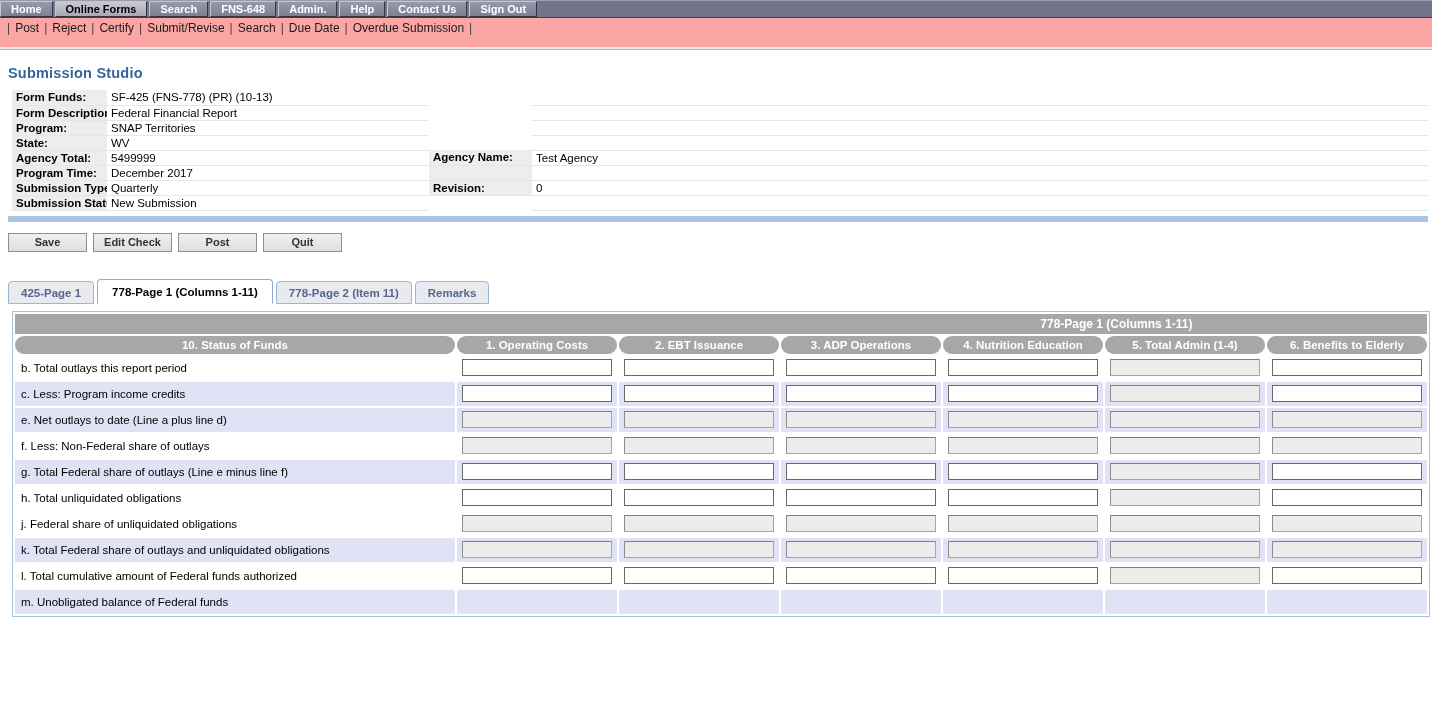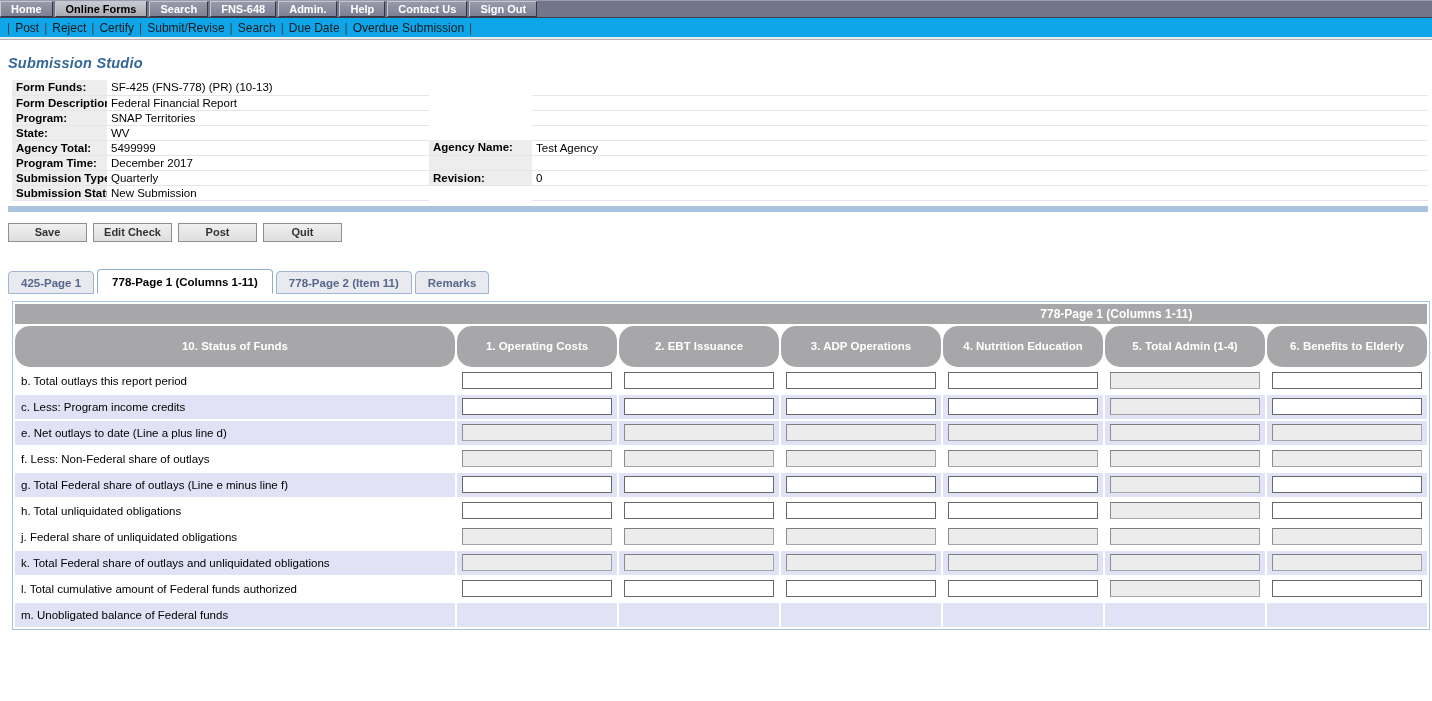--- a/index.html
+++ b/index.html
@@ -23,31 +23,31 @@
     background: linear-gradient(#989aaa, #7d7f94);
     border: 1px solid; border-color: #c6c6d2 #35353f #35353f #c6c6d2;
   }
   .navbtn.active {
     background: linear-gradient(#c9c9d1, #a9a9b4);
     color: #000;
   }
 
   
   .menubar {
-    padding: 3px 4px 4px 4px; font-size: 12px; color: #1a1a1a;
+    padding: 3px 4px 14px 4px; font-size: 12px; color: #1a1a1a;
     border-bottom: 1px solid #b3b3b3; box-shadow: 0 -2px 0 #ececec inset;
-    background: #0ea5e9;
+    background: #fca5a5;
   }
   .menubar a { color: #1a1a1a; text-decoration: none; cursor: pointer; padding: 0 2px; }
   .menubar .sep { color: #444; padding: 0 3px; }
 
   
   .page-title {
     margin: 15px 0 9px 8px; font-size: 14.5px; font-weight: bold;
-    color: #336699; letter-spacing: 0.2px; font-style: italic;
+    color: #336699; letter-spacing: 0.2px;
   }
 
   
   .details { margin-left: 12px; width: 1416px; border-collapse: collapse; table-layout: fixed; }
   .details td {
     height: 15px; font-size: 11.5px; padding: 0 4px; vertical-align: middle;
     border-bottom: 1px solid #e6e6e6; white-space: nowrap; overflow: hidden;
   }
   .details td.lbl { background: #ededed; font-weight: bold; }
   .details td.lbl.empty-hide { background: transparent; border-bottom: none; }
@@ -89,21 +89,21 @@
   table.grid col.c-label { width: 440px; }
   table.grid col.c-num { width: 160px; }
   .grid .title-cell {
     position: relative; height: 20px; background: #a7a7a9;
   }
   .grid .title-cell span {
     position: absolute; left: 78%; top: 50%; transform: translate(-50%, -50%);
     color: #fff; font-size: 12px; font-weight: bold; white-space: nowrap;
   }
   .grid th {
-    height: 41px; background: #a7a7a9; color: #fff;
+    height: 18px; background: #a7a7a9; color: #fff;
     font-size: 11.5px; font-weight: bold; text-align: center; vertical-align: middle;
     overflow: hidden; white-space: nowrap; border-radius: 15px;
   }
   .grid td { height: 24px; vertical-align: middle; overflow: hidden; }
   .grid tr.odd td { background: #e2e2f6; }
   .grid tr.even td { background: #fff; }
   .grid td.row-label { font-size: 11.5px; padding-left: 6px; white-space: nowrap; }
   .grid td.cell { text-align: center; }
   .grid input.amt {
     width: 150px; height: 17px; font-family: "Liberation Sans", sans-serif; font-size: 11px;

